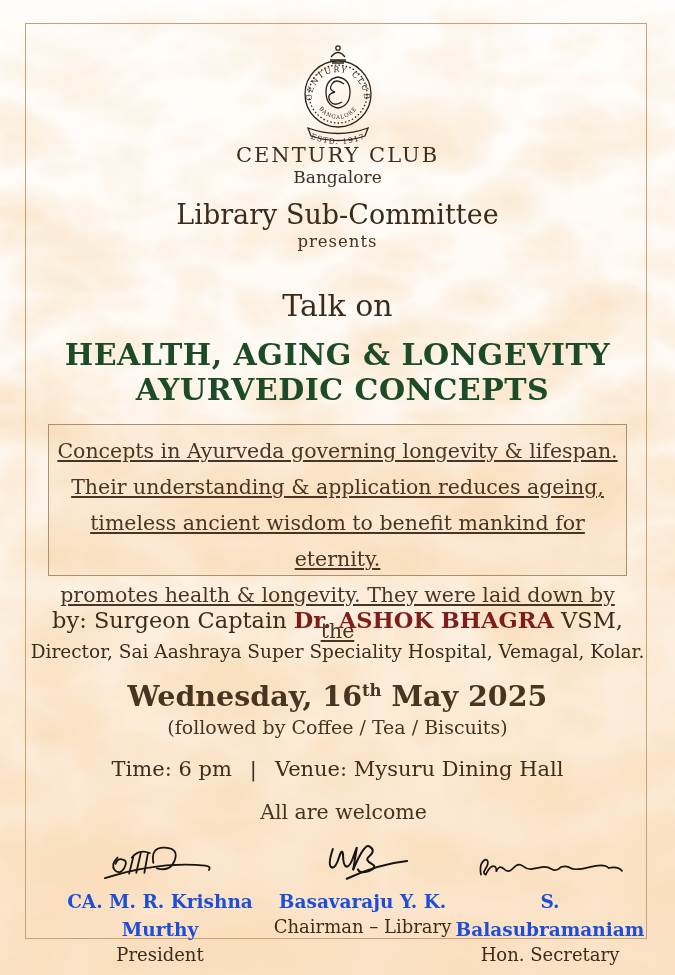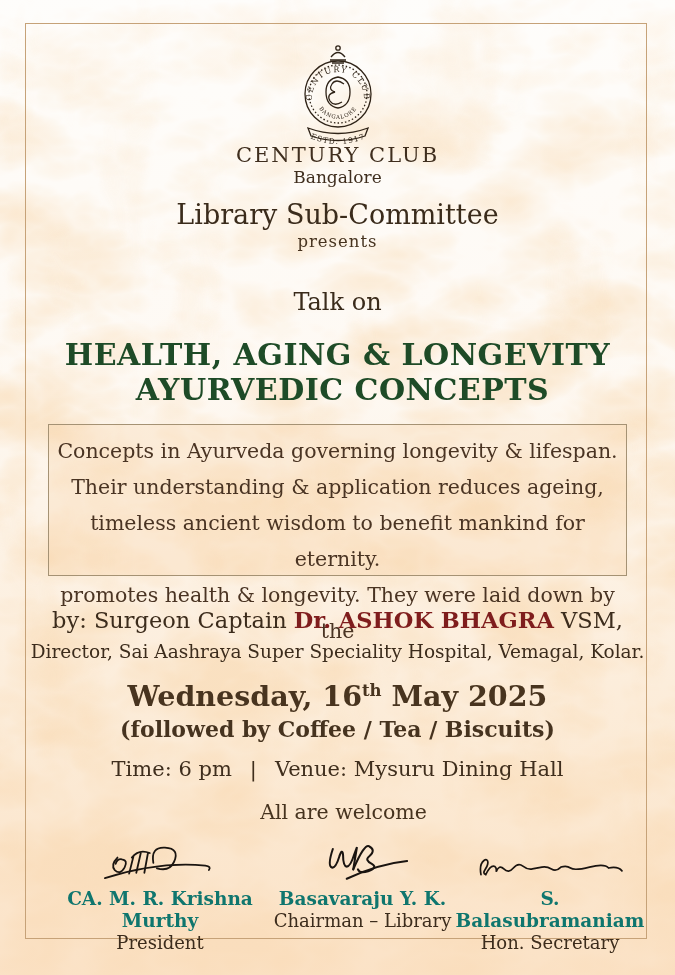--- a/index.html
+++ b/index.html
@@ -17,44 +17,44 @@
     background:linear-gradient(180deg, rgba(255,255,255,0.30) 0%, rgba(250,216,176,0.08) 38%,
                rgba(249,214,172,0.45) 76%, rgba(250,219,184,0.78) 100%);}
   .frame{position:absolute;left:25px;top:23px;right:28px;bottom:36px;
     border:1px solid #c6a278;}
   .abs{position:absolute;left:0;right:0;text-align:center;}
   .crest{position:absolute;top:44px;left:50%;margin-left:-62px;}
   .club-name{top:143px;font-size:21px;letter-spacing:2px;color:#3f2e1e;}
   .club-city{top:167px;font-size:17px;color:#3f2e1e;}
   .committee{top:199px;font-size:27px;color:#3a2b1b;}
   .presents{top:232px;font-size:16.5px;letter-spacing:1px;}
-  .talk-on{top:288px;font-size:24px;color:#3a2b1b;}
+  .talk-on{top:288px;font-size:30px;color:#3a2b1b;}
   .title{font-weight:bold;color:#1e4b27;font-size:30px;line-height:35px;letter-spacing:0.5px;}
   .title1{top:337px;}
   .title2{top:372px;padding-left:10px;}
   .abstract-box{position:absolute;top:424px;left:48px;width:579px;height:152px;
     border:1px solid #a59274;box-sizing:border-box;
     background:rgba(247,208,162,0.28);
     padding-top:8px;}
-  .abstract-line{font-size:20.5px;line-height:36px;color:#4a3423;text-align:center;}
+  .abstract-line{font-size:20.5px;line-height:36px;color:#4a3423;text-align:center;text-decoration:underline;}
   .speaker{top:607px;font-size:22.5px;color:#3c2c1c;}
   .speaker-name{font-weight:bold;color:#7f1d1d;}
   .designation{top:641px;font-size:18.5px;color:#3c2c1c;}
   .date-line{top:679px;font-size:28.5px;font-weight:bold;color:#48341f;}
   .date-line sup{font-size:0.58em;}
-  .refreshments{top:716px;font-size:22px;font-weight:bold;}
+  .refreshments{top:716px;font-size:19px;}
   .time-venue{top:757px;font-size:21px;color:#3f2e1d;}
   .time-venue .sep{display:inline-block;margin:0 18px;}
   .welcome{top:800px;font-size:20.5px;padding-left:12px;}
   .sig-block{position:absolute;top:835px;text-align:center;}
   .sig-block.s1{left:35px;width:250px;}
   .sig-block.s2{left:265px;width:195px;}
   .sig-block.s3{left:455px;width:190px;}
   .sig-art{height:53px;display:flex;align-items:flex-end;justify-content:center;}
-  .sig-name{font-size:18.5px;font-weight:bold;color:#0f766e;line-height:22px;}
+  .sig-name{font-size:18.5px;font-weight:bold;color:#1d4ed8;line-height:28px;}
   .sig-role{font-size:18px;color:#3c2c1c;line-height:22px;}
 </style>
 </head>
 <body>
 
 <div class="page">
 
   <svg class="bg" width="675" height="975" aria-hidden="true">
     <defs>
       <filter id="marble" x="0" y="0" width="100%" height="100%">

